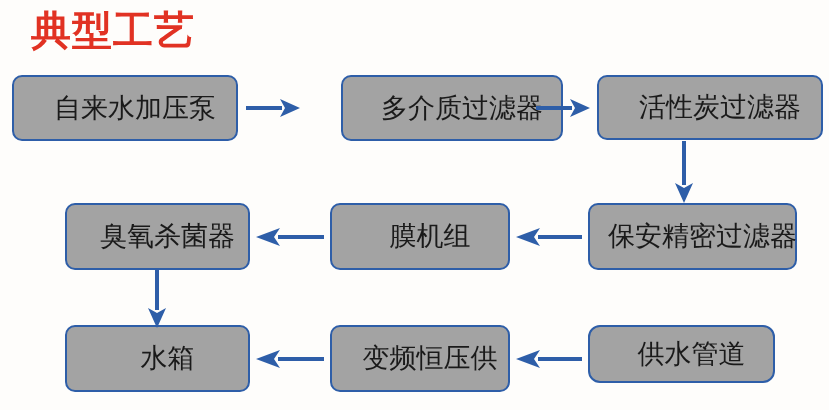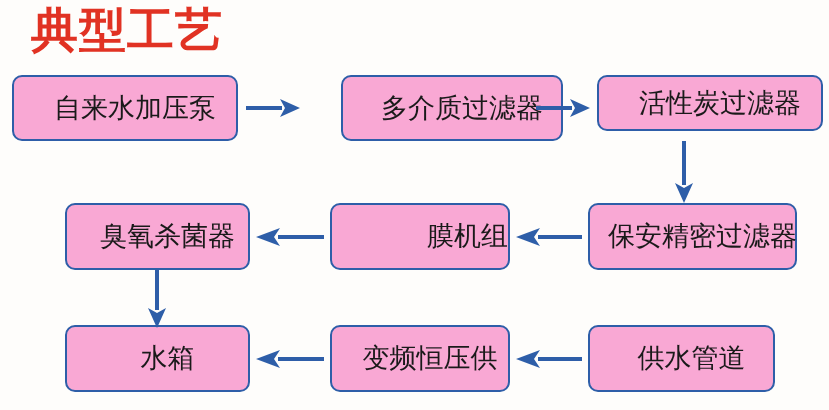--- a/index.html
+++ b/index.html
@@ -15,54 +15,54 @@
   }
   #canvas {
     position: relative;
     width: 829px;
     height: 410px;
   }
   #title {
     position: absolute;
     left: 31px;
     top: 4px;
-    font-size: 47px;
+    font-size: 40px;
     font-weight: bold;
     color: #e13223;
     letter-spacing: 1px;
     line-height: 52px;
     white-space: nowrap;
   }
   .node {
     position: absolute;
     box-sizing: border-box;
     border: 2px solid #2e5ea8;
     border-radius: 10px;
-    background: #f9a8d4;
+    background: #a3a3a3;
     display: flex;
     align-items: center;
     justify-content: center;
     color: #1a1a1a;
     font-size: 27px;
     line-height: 1;
     white-space: nowrap;
     padding-left: 20px;
   }
   
   .n-r1c1 { left: 12px;  top: 75px;  width: 226px; height: 66px; }
   .n-r1c2 { left: 306px; top: 75px;  width: 222px; height: 66px; margin-left: 35px; }
-  .n-r1c3 { left: 597px; top: 75px;  width: 226px; height: 56px; }
+  .n-r1c3 { left: 597px; top: 75px;  width: 226px; height: 65px; }
   
   .n-r2c1 { left: 65px;  top: 203px; width: 185px; height: 67px; justify-content: center; }
-  .n-r2c2 { left: 330px; top: 203px; width: 180px; height: 67px; justify-content: flex-end; }
+  .n-r2c2 { left: 330px; top: 203px; width: 180px; height: 67px; }
   .n-r2c3 { left: 588px; top: 203px; width: 209px; height: 67px; }
   
   .n-r3c1 { left: 65px;  top: 325px; width: 185px; height: 67px; }
   .n-r3c2 { left: 330px; top: 325px; width: 180px; height: 67px; }
-  .n-r3c3 { left: 588px; top: 325px; width: 187px; height: 67px; }
+  .n-r3c3 { left: 588px; top: 325px; width: 187px; height: 58px; border-radius: 12px; }
 
   .arrow {
     position: absolute;
   }
   .arrow svg { display: block; overflow: visible; }
 </style>
 </head>
 <body>
 
 <div id="canvas">

